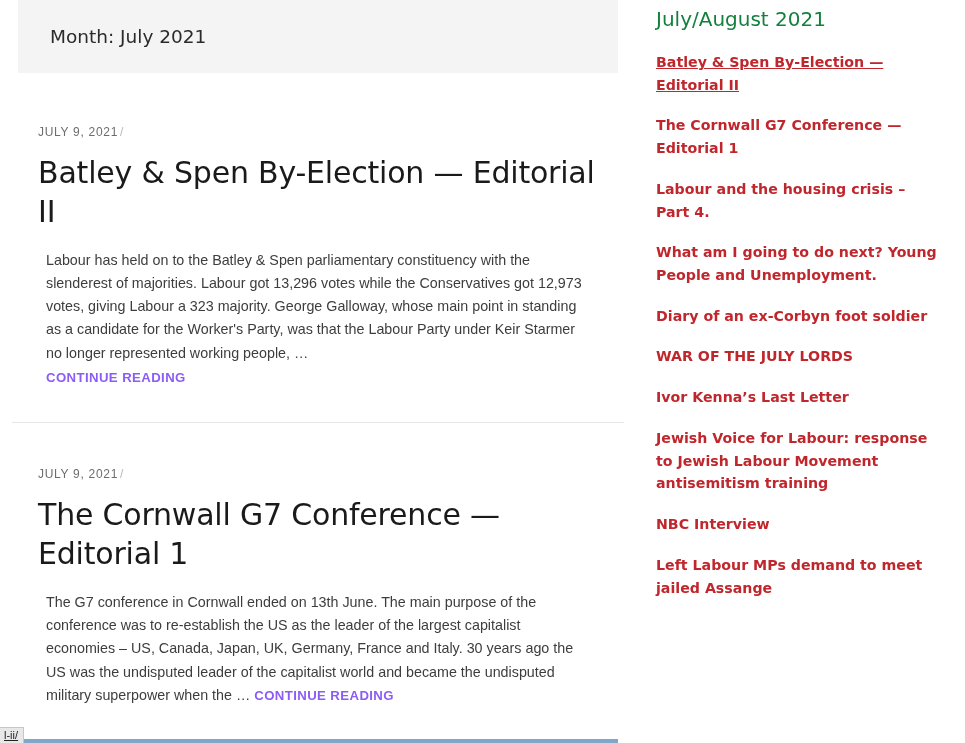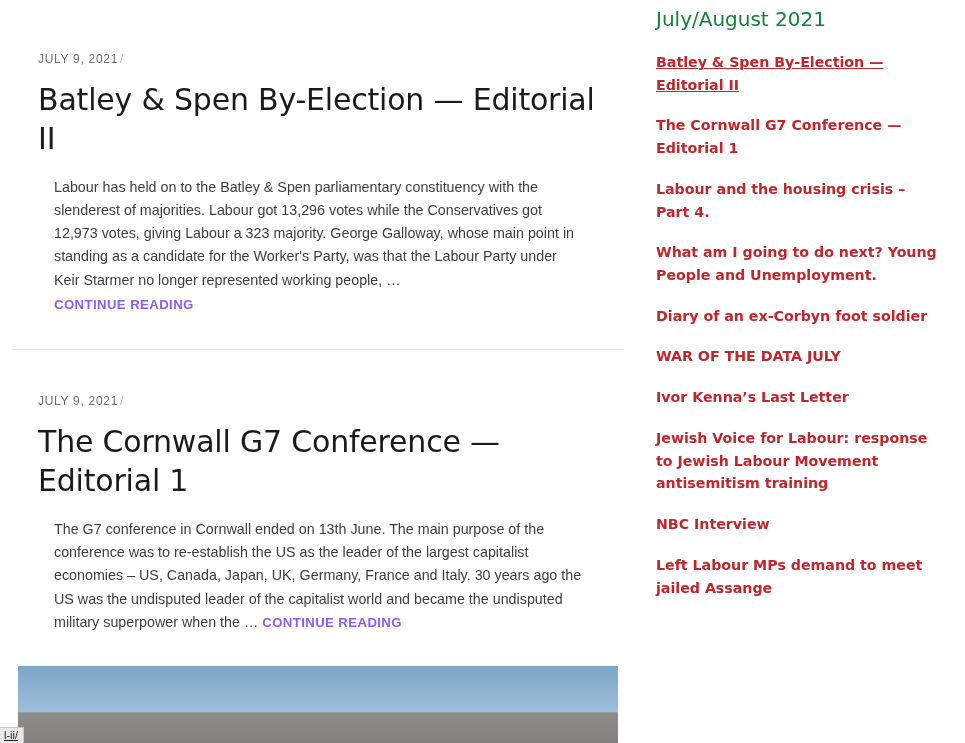--- a/index.html
+++ b/index.html
@@ -63,21 +63,21 @@
     font-size: 30px;
     line-height: 1.3;
     margin: 0 0 18px 0;
     letter-spacing: -0.2px;
   }
   .post-title a { color: #1a1a1a; text-decoration: none; }
   .post-excerpt {
     font-size: 14.3px;
     line-height: 1.62;
     color: #3d3d3d;
-    margin: 16px;
+    margin: 8px;
   }
   .continue-link {
     color: #8b5cf6;
     text-decoration: none;
     font-size: 13.2px;
     letter-spacing: 0.4px;
     font-weight: bold;
   }
   .continue-block {
     display: block;
@@ -133,20 +133,23 @@
     text-decoration: underline;
   }
 </style>
 </head>
 <body>
 
 <div class="page">
 
   <div class="main">
 
+    <div class="archive-header">
+      <span class="archive-title">Month: July 2021</span>
+    </div>
 
     <article class="post post-first">
       <div class="post-meta">
         <span>JULY 9, 2021</span><span class="slash">/</span>
       </div>
       <h2 class="post-title">
         <a href="#">Batley &amp; Spen By-Election — Editorial II</a>
       </h2>
       <p class="post-excerpt">
         <span>Labour has held on to the Batley &amp; Spen parliamentary constituency with the slenderest of majorities.  Labour got 13,296 votes while the Conservatives got 12,973 votes, giving Labour a 323 majority.  George Galloway, whose main point in standing as a candidate for the Worker's Party, was that the Labour Party under Keir Starmer no longer represented working people, …</span>
@@ -177,21 +180,21 @@
   </div>
 
   <aside class="sidebar">
     <h2 class="sidebar-title">July/August 2021</h2>
     <ul class="widget-list">
       <li class="first"><a href="#">Batley &amp; Spen By-Election — Editorial II</a></li>
       <li><a href="#">The Cornwall G7 Conference — Editorial 1</a></li>
       <li><a href="#">Labour and the housing crisis – Part 4.</a></li>
       <li><a href="#">What am I going to do next? Young People and Unemployment.</a></li>
       <li><a href="#">Diary of an ex-Corbyn foot soldier</a></li>
-      <li><a href="#">WAR OF THE DATA JULY</a></li>
+      <li><a href="#">WAR OF THE JULY LORDS</a></li>
       <li><a href="#">Ivor Kenna’s Last Letter</a></li>
       <li><a href="#">Jewish Voice for Labour: response to Jewish Labour Movement antisemitism training</a></li>
       <li><a href="#">NBC Interview</a></li>
       <li><a href="#">Left Labour MPs demand to meet jailed Assange</a></li>
 
     </ul>
   </aside>
 
   <div class="status-bar">l-ii/</div>
 

